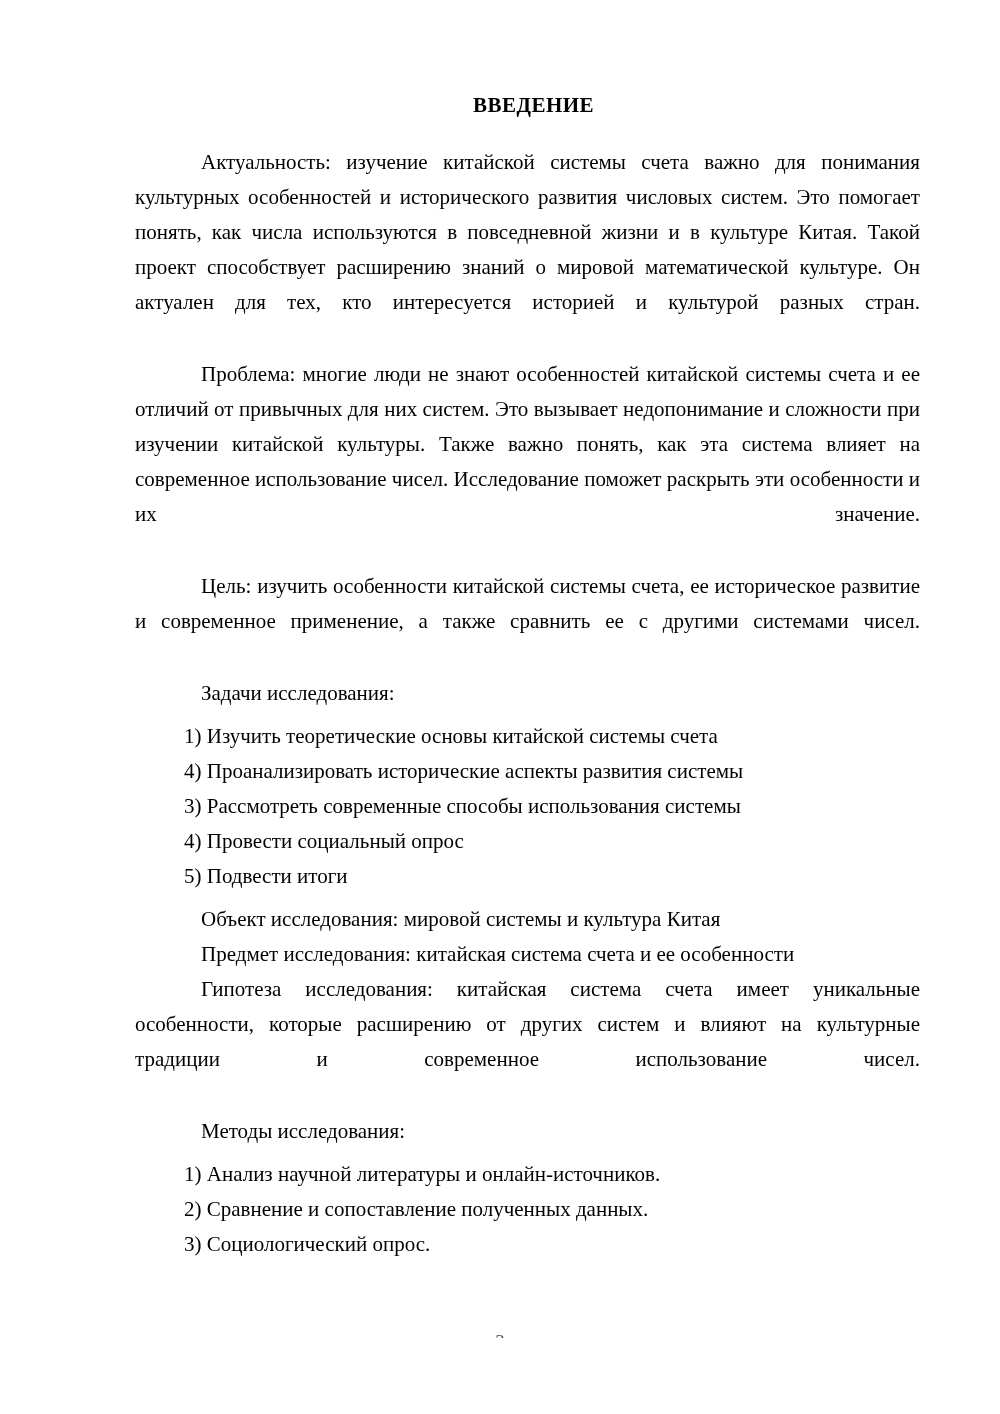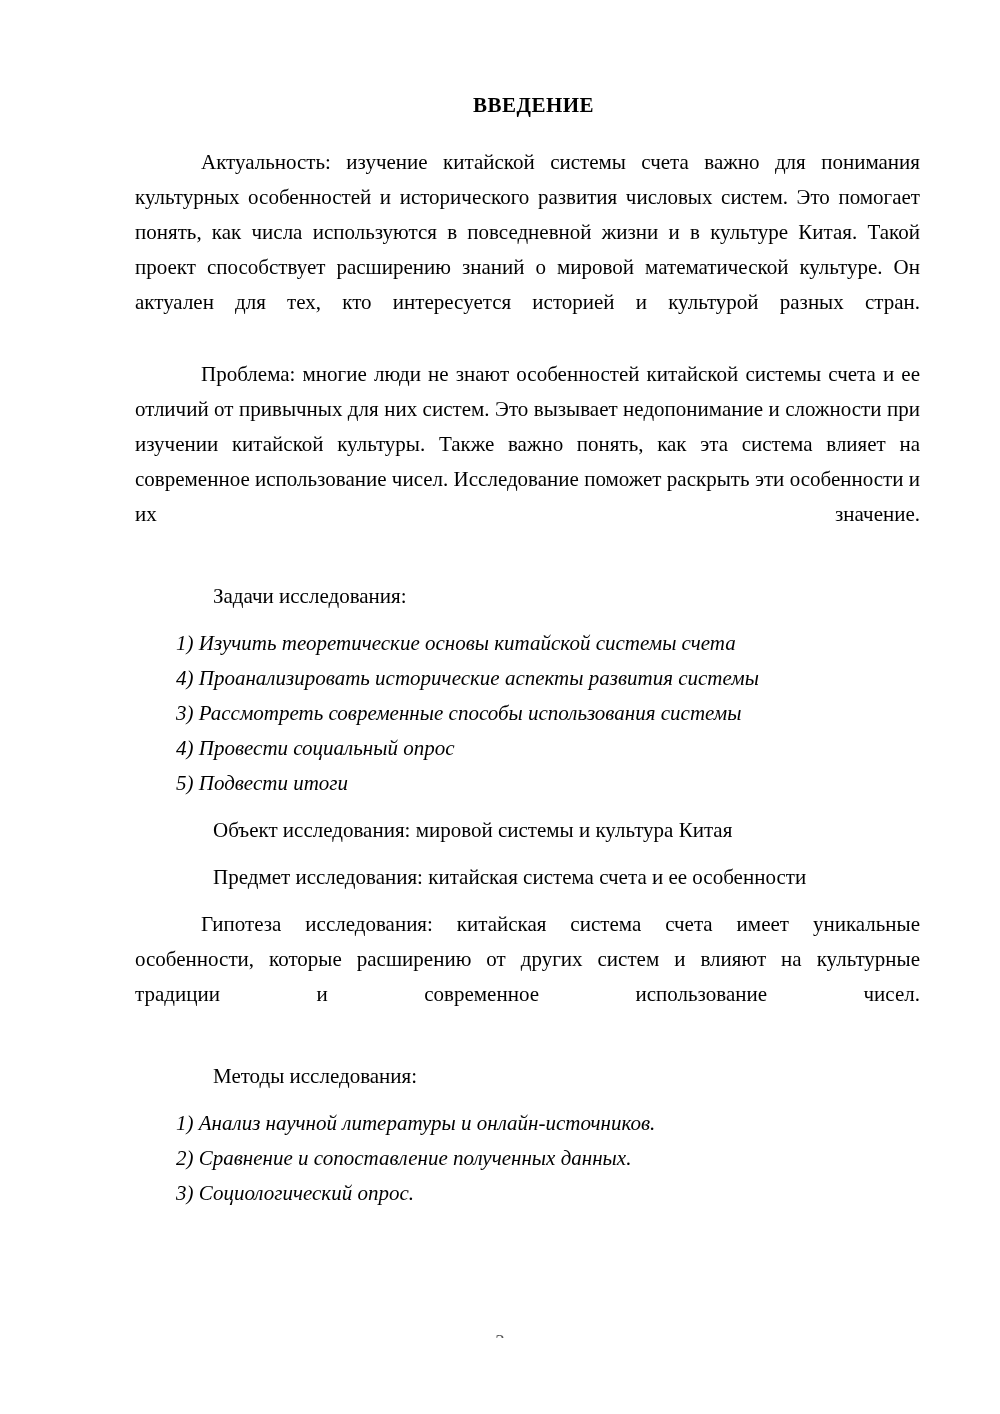--- a/index.html
+++ b/index.html
@@ -55,28 +55,27 @@
     content: "";
     display: inline-block;
     width: 100%;
   }
 
   .subhead {
     font-size: 21px;
     line-height: 35px;
     text-align: left;
     text-indent: 66px;
-    margin: 12px;
+    margin: 0;
   }
 
   .list {
     list-style: none;
-    margin: 0;
+    margin: 8px;
     padding: 0;
-    font-style: italic;
   }
 
   .list-item {
     font-size: 21px;
     line-height: 35px;
     text-align: left;
     margin: 0;
     padding-left: 41px;
   }
 
@@ -97,20 +96,21 @@
 <div class="page">
 
   <div class="content">
 
     <h1 class="doc-title">ВВЕДЕНИЕ</h1>
 
     <p class="para">Актуальность: изучение китайской системы счета важно для понимания культурных особенностей и исторического развития числовых систем. Это помогает понять, как числа используются в повседневной жизни и в культуре Китая. Такой проект способствует расширению знаний о мировой математической культуре. Он актуален для тех, кто интересуется историей и культурой разных стран.</p>
 
     <p class="para">Проблема: многие люди не знают особенностей китайской системы счета и ее отличий от привычных для них систем. Это вызывает недопонимание и сложности при изучении китайской культуры. Также важно понять, как эта система влияет на современное использование чисел. Исследование поможет раскрыть эти особенности и их значение.</p>
 
+    <p class="para">Цель: изучить особенности китайской системы счета, ее историческое развитие и современное применение, а также сравнить ее с другими системами чисел.</p>
 
     <p class="subhead">Задачи исследования:</p>
 
     <ul class="list">
       <li class="list-item">1) Изучить теоретические основы китайской системы счета</li>
       <li class="list-item">4) Проанализировать исторические аспекты развития системы</li>
       <li class="list-item">3) Рассмотреть современные способы использования системы</li>
       <li class="list-item">4) Провести социальный опрос</li>
       <li class="list-item">5) Подвести итоги</li>
     </ul>

